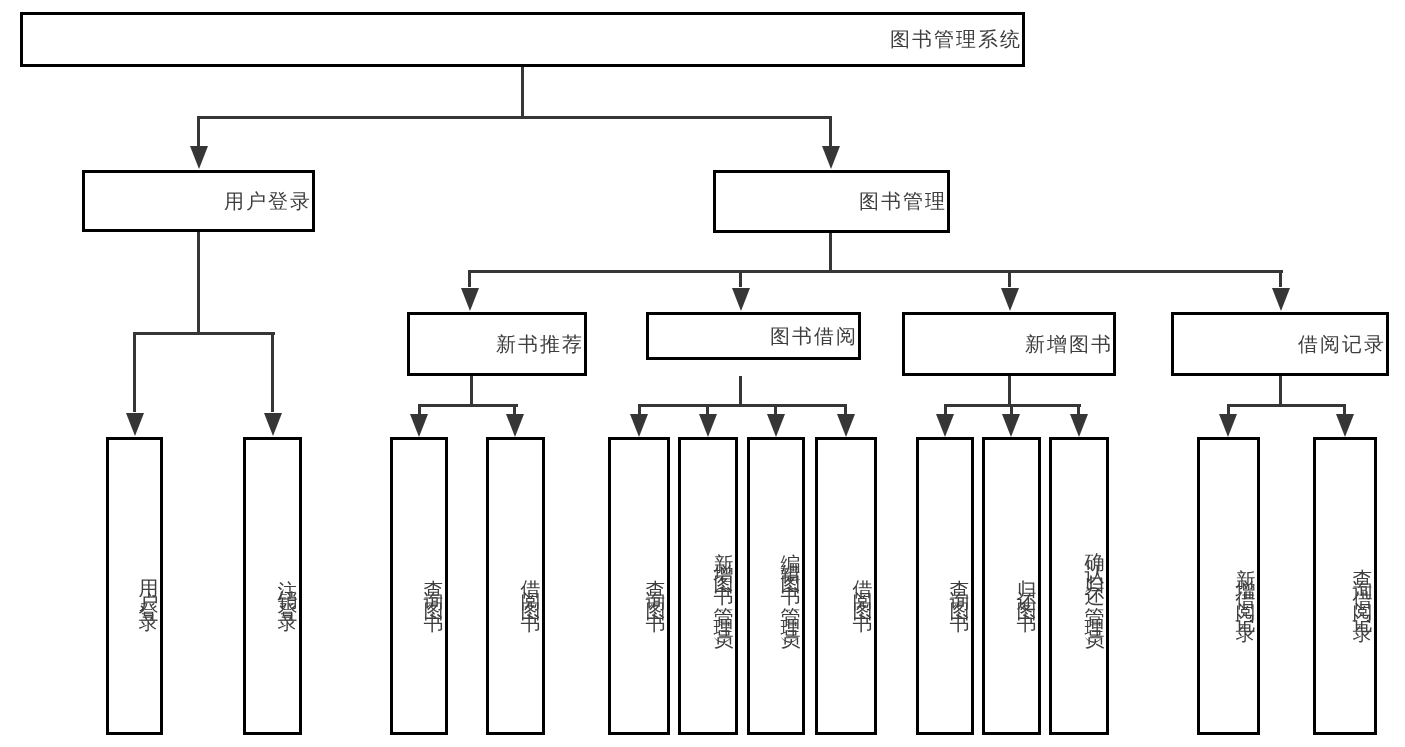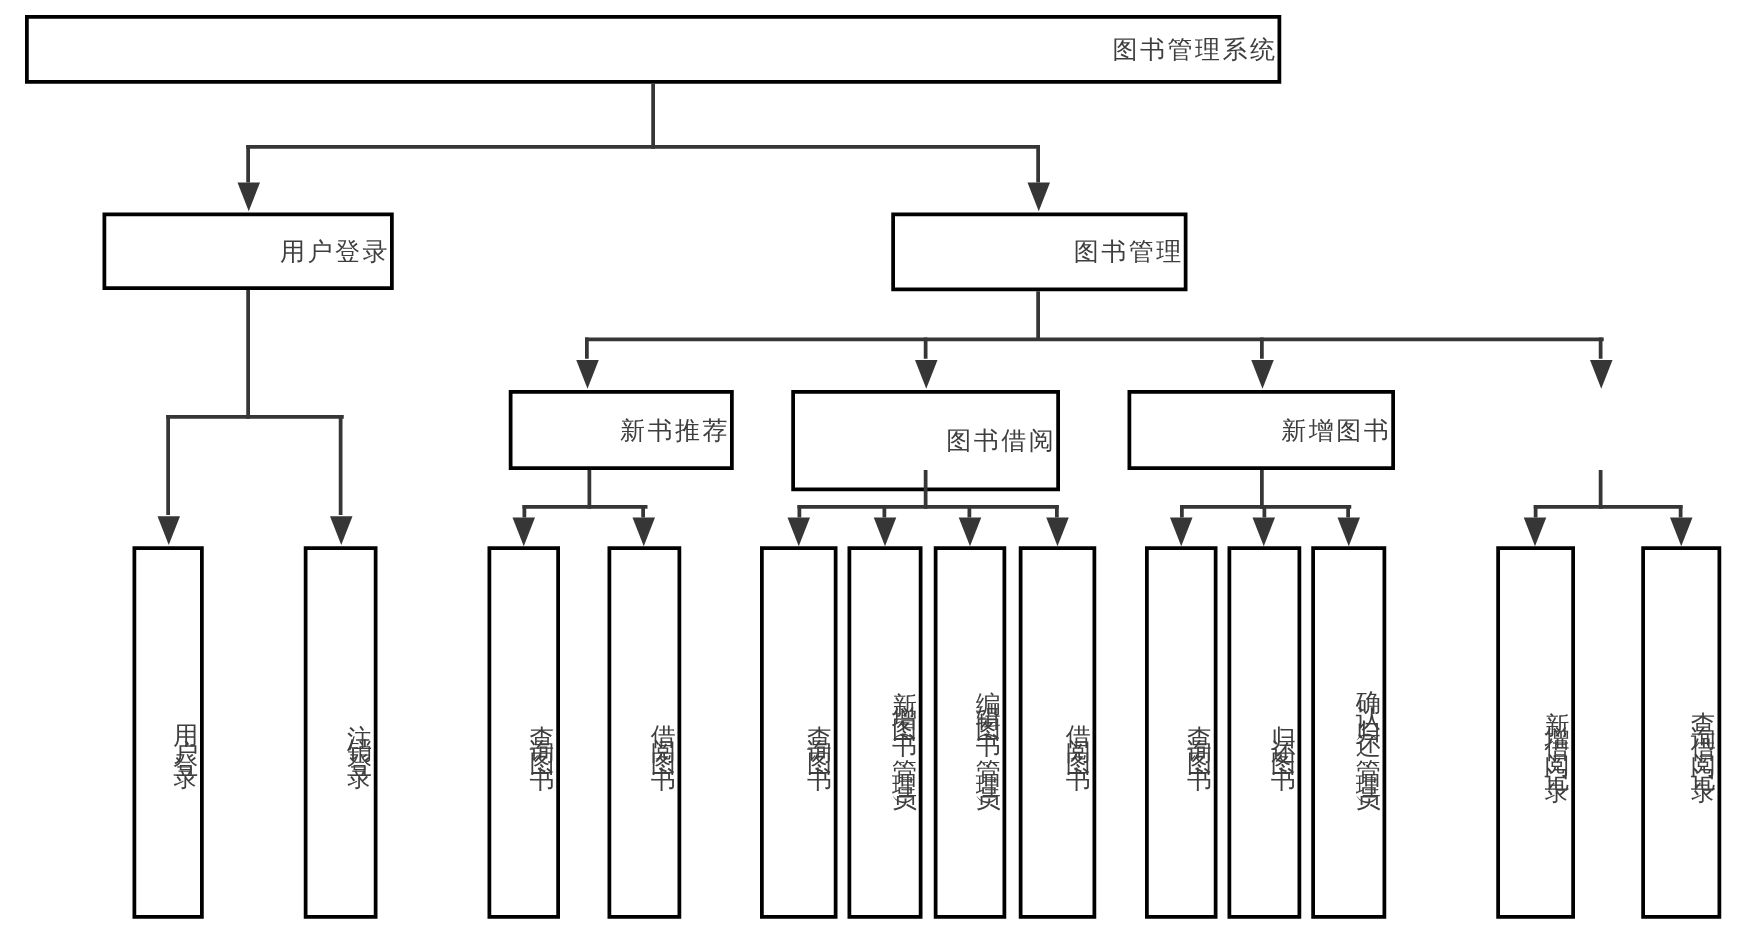--- a/index.html
+++ b/index.html
@@ -44,28 +44,31 @@
   </div>
 
   <div class="box" style="left:713px;top:170px;width:237px;height:63px;">
     <span>图书管理</span>
   </div>
 
   <div class="box" style="left:363px;top:312px;width:180px;height:64px;margin-left:44px;">
     <span>新书推荐</span>
   </div>
 
-  <div class="box" style="left:633px;top:312px;width:215px;height:81px;">
+  <div class="box" style="left:646px;top:312px;width:215px;height:48px;">
     <span>图书借阅</span>
   </div>
 
   <div class="box" style="left:902px;top:312px;width:214px;height:64px;">
     <span>新增图书</span>
   </div>
 
+  <div class="box" style="left:1171px;top:312px;width:218px;height:64px;">
+    <span>借阅记录</span>
+  </div>
 
   <div class="box leaf" style="left:106px;width:57px;">
     <span class="vtext">用户登录</span>
   </div>
   <div class="box leaf" style="left:243px;width:59px;">
     <span class="vtext">注销登录</span>
   </div>
 
   <div class="box leaf" style="left:390px;width:58px;">
     <span class="vtext">查询图书</span>

